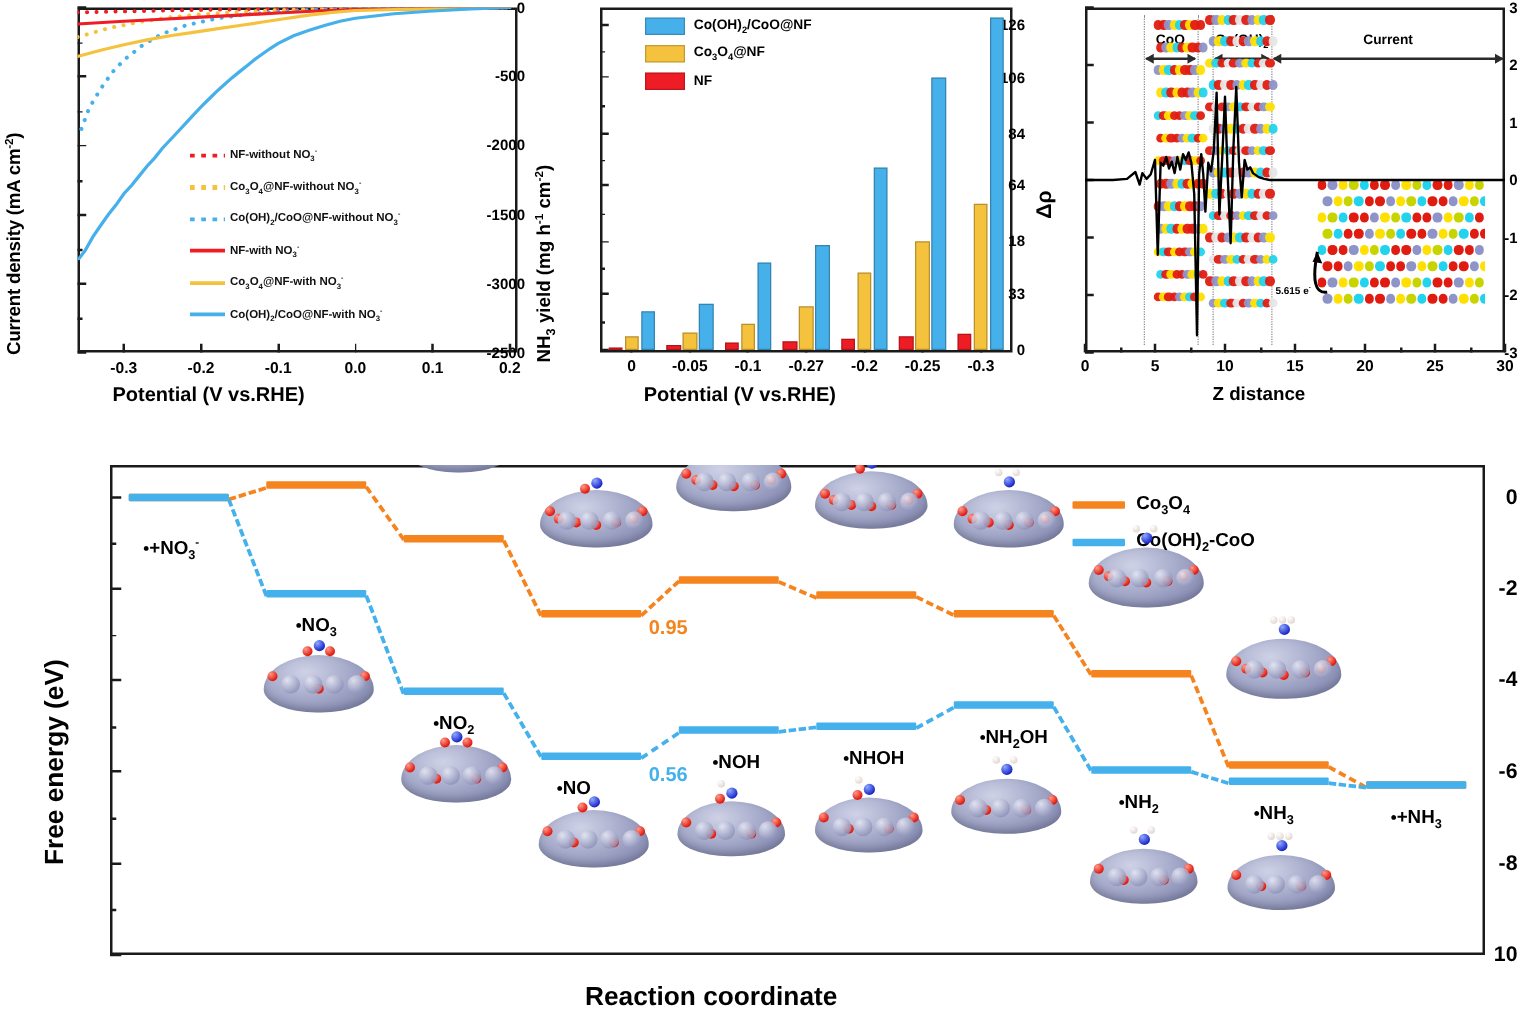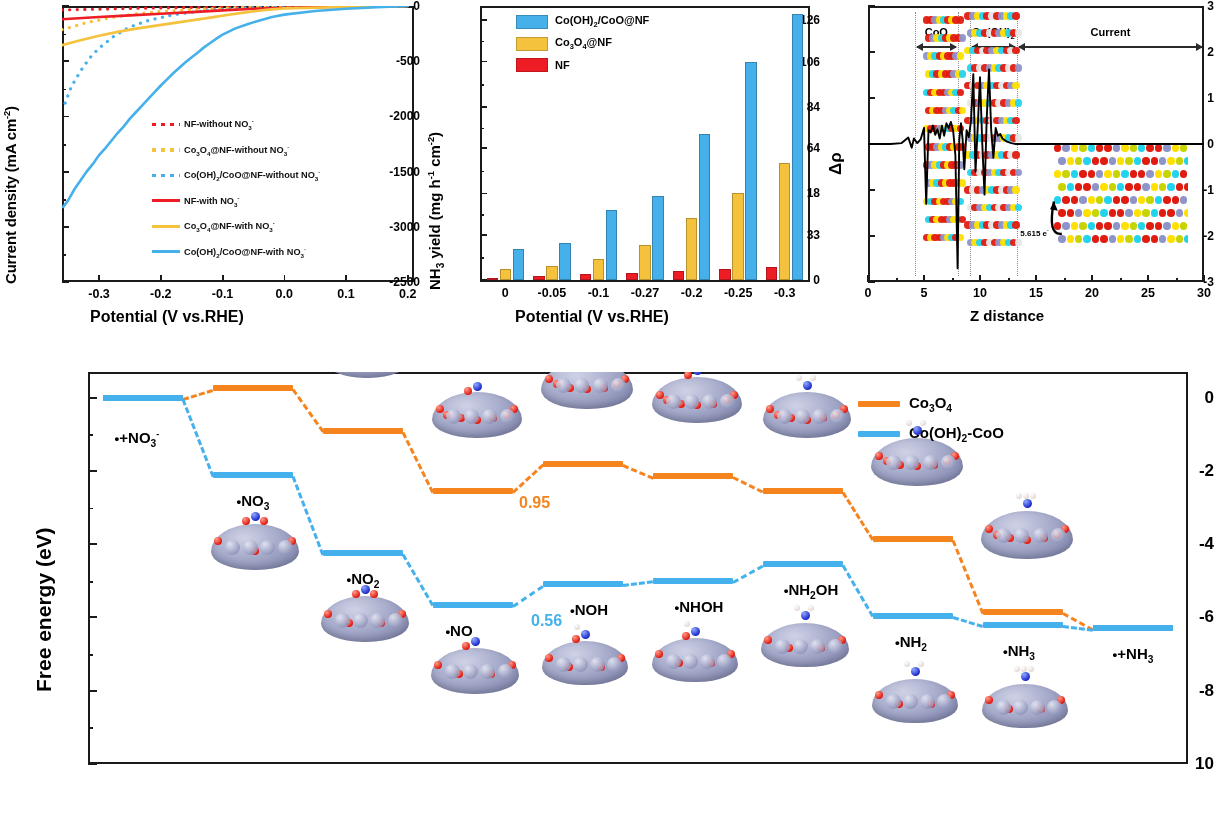--- a/index.html
+++ b/index.html
@@ -707,20 +707,21 @@
       <path d="M0.0 138.0 L11.2 138.0 L22.4 138.0 L33.6 137.1 L40.3 131.6 L43.7 141.7 L45.9 132.5 L49.3 137.1 L52.6 133.4 L56.0 121.9 L58.2 197.8 L60.5 124.2 L62.7 126.5 L65.0 119.6 L67.2 128.8 L69.4 123.3 L71.7 132.5 L73.9 119.6 L76.2 129.7 L78.4 117.3 L80.6 121.9 L82.9 115.9 L85.1 124.2 L87.4 149.5 L89.6 262.2 L91.3 133.4 L93.0 117.3 L94.6 133.4 L96.3 163.3 L98.6 124.2 L100.8 131.1 L103.0 115.0 L105.3 68.1 L107.5 165.6 L109.8 119.6 L112.0 71.3 L114.2 135.7 L116.5 188.6 L118.7 112.7 L121.0 63.5 L123.2 124.2 L125.4 151.8 L127.7 121.9 L129.9 129.7 L132.2 127.9 L134.4 132.5 L138.9 135.7 L143.4 137.1 L147.8 138.0 L152.3 138.0 L156.8 138.0 L179.2 138.0 L201.6 138.0 L224.0 138.0 L268.8 138.0 L313.6 138.0 L336.0 138.0 " fill="none" stroke="#000" stroke-width="1.9" stroke-linejoin="round"></path>
       <path d="M 185.92000000000002 195.5 Q 179.2 230 193.76 227.7" fill="none" stroke="#000" stroke-width="2.4"></path>
       <polygon points="185.92000000000002,195.5 182,203.32 189.83999999999997,204.7" fill="#000"></polygon>
     </svg>
   <div id="echarge" style="left: 200.32px; top: 227.72px;">5.615 e<span class="sup">-</span></div>
 </div>
 
 <div class="panel" id="panelD">
   <div class="frame" id="fD"></div>
   <div class="axtitle vtitle" id="pD-ylab">Free energy (eV)</div>
+  <div class="axtitle" id="pD-xlab">Reaction coordinate</div>
   <div id="pD-yticks">
       <div class="ytick-lab" style="top:35.644859813084054px;width:54px;font-size:17px;">0</div>
       <div class="tick" style="left:60px;top:34.644859813084054px;width:9px;height:2px;"></div>
       <div class="tick" style="left:60px;top:72.28037383177565px;width:5px;height:1.8px;"></div>
       <div class="ytick-lab" style="top:108.91588785046724px;width:54px;font-size:17px;">-2</div>
       <div class="tick" style="left:60px;top:107.91588785046724px;width:9px;height:2px;"></div>
       <div class="tick" style="left:60px;top:145.55140186915884px;width:5px;height:1.8px;"></div>
       <div class="ytick-lab" style="top:182.18691588785043px;width:54px;font-size:17px;">-4</div>
       <div class="tick" style="left:60px;top:181.18691588785043px;width:9px;height:2px;"></div>
       <div class="tick" style="left:60px;top:218.82242990654203px;width:5px;height:1.8px;"></div>
@@ -972,21 +973,21 @@
         <div class="at blue" style="left:38.5px;top:-12px;width:9px;height:9px;z-index:3;"></div>
         <div class="at wht" style="left:31.5px;top:-18px;width:6px;height:6px;z-index:4;"></div>
         <div class="at wht" style="left:45.5px;top:-18px;width:6px;height:6px;z-index:4;"></div>
         <div class="at wht" style="left:38.5px;top:-18px;width:6px;height:6px;z-index:4;"></div>
         <div class="at gry" style="left:13.76px;top:15.84px;width:15px;height:15px;opacity:.85;"></div>
         <div class="at gry" style="left:30.96px;top:15.84px;width:15px;height:15px;opacity:.85;"></div>
         <div class="at gry" style="left:48.16px;top:15.84px;width:15px;height:15px;opacity:.85;"></div>
         <div class="at gry" style="left:65.36px;top:15.84px;width:15px;height:15px;opacity:.85;"></div>
       </div>
       <div class="ebar" style="left:431px;top:122.06542056074767px;color:#f5841f;">0.95</div>
-      <div class="ebar" style="left:431px;top:239.6355140186916px;color:#44b1ec;margin-left:12px;">0.56</div>
+      <div class="ebar" style="left:431px;top:239.6355140186916px;color:#44b1ec;">0.56</div>
     </div>
   <div id="pD-legend">
       <div class="legD" style="left:830px;top:32px;">
         <span class="dswatch2" style="background:#f5841f;"></span>
         <span>Co<span class="sub">3</span>O<span class="sub">4</span></span>
       </div>
       <div class="legD" style="left:830px;top:62px;">
         <span class="dswatch2" style="background:#44b1ec;"></span>
         <span>Co(OH)<span class="sub">2</span>-CoO</span>
       </div>

